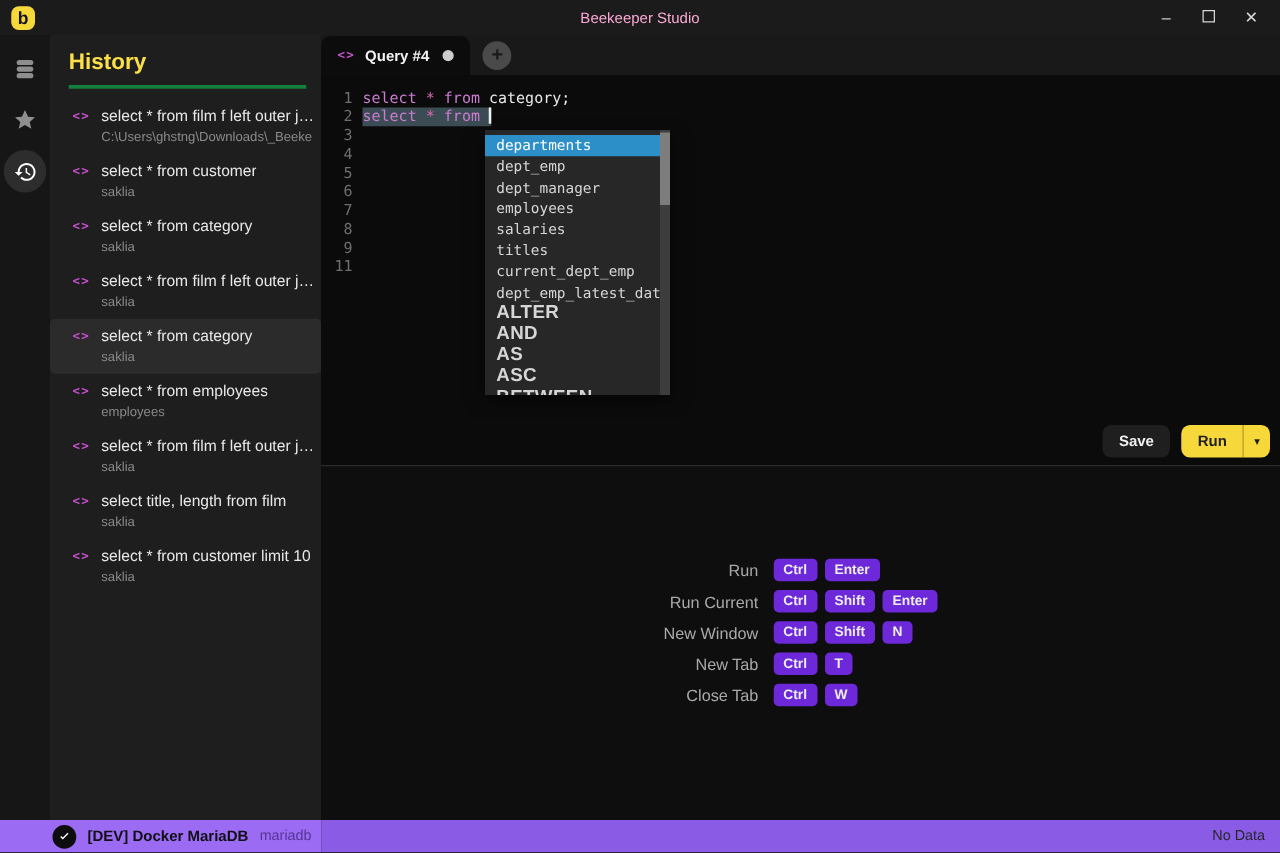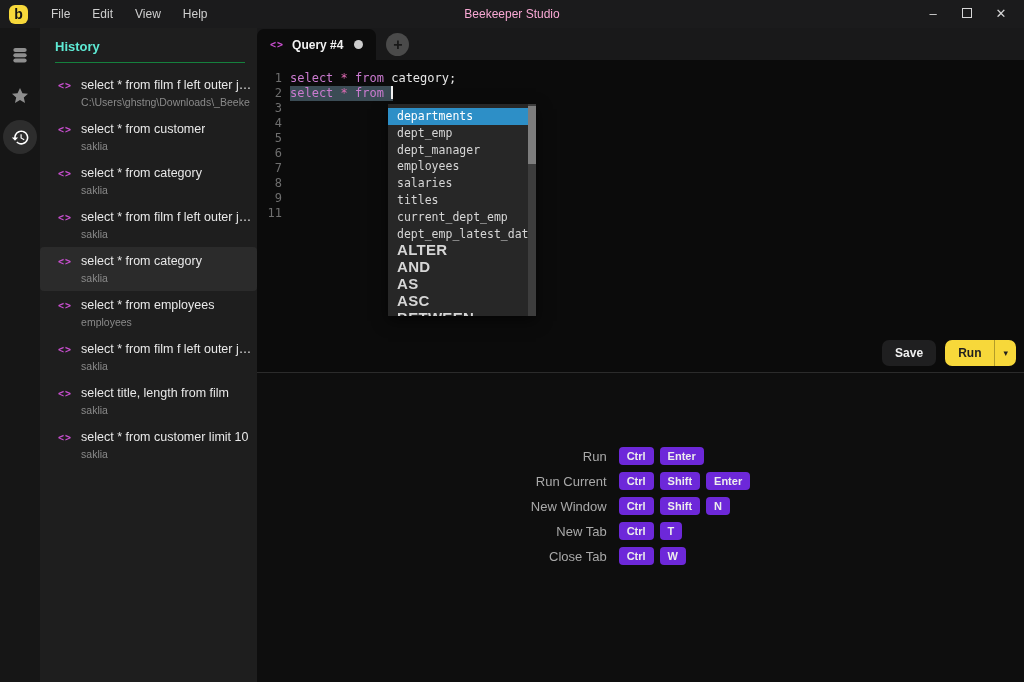--- a/index.html
+++ b/index.html
@@ -22,22 +22,22 @@
   
   .main { flex:1; display:flex; min-height:0; }
 
   .rail { width:40px; background:#161616; display:flex; flex-direction:column; align-items:center; padding-top:10px; flex-shrink:0; }
   .rail-btn { width:34px; height:34px; display:flex; align-items:center; justify-content:center; margin-bottom:7px; border-radius:50%; }
   .rail-btn svg { fill:#8e8e8e; }
   .rail-btn.active { background:#2d2d2d; }
   .rail-btn.active svg { fill:#ffffff; }
 
   .history-panel { width:217px; background:#1e1e1e; flex-shrink:0; overflow:hidden; }
-  .history-header { margin:0 12px 0 15px; padding:11px 0 8px; border-bottom:1px solid #15803d;
-                    font-weight:700; font-size:13px; color:#5eead4; }
+  .history-header { margin:0 12px 0 15px; padding:11px 0 8px; border-bottom:3px solid #15803d;
+                    font-weight:700; font-size:18px; color:#fde047; }
   .history-list { padding-top:8px; }
   .history-item { display:flex; gap:9px; padding:7px 6px 7px 18px; border-radius:4px; cursor:pointer; }
   .history-item.active { background:#2b2b2b; }
   .code-glyph { color:var(--accent-magenta,#c94fd0); font-family:"DejaVu Sans Mono", monospace;
                 font-size:10px; font-weight:700; letter-spacing:1px; margin-top:2px; flex-shrink:0; }
   .hi-text { min-width:0; }
   .hi-title { font-size:12.5px; color:#e8e8e8; white-space:nowrap; overflow:hidden; }
   .hi-sub { font-size:10.5px; color:#8a8a8a; margin-top:4px; white-space:nowrap; overflow:hidden; }
 
   
@@ -101,27 +101,20 @@
               justify-content:flex-end; padding-right:12px; }
   .sb-nodata { font-size:11.5px; color:#26262e; }
 </style>
 </head>
 <body>
 
 <div class="app">
 
   <div class="titlebar">
     <div class="logo">b</div>
-    <div class="menus">
-
-    <span class="menu-item">File</span>
-        <span class="menu-item">Edit</span>
-        <span class="menu-item">View</span>
-        <span class="menu-item">Help</span>
-      </div>
     <div class="tb-title">Beekeeper Studio</div>
     <div class="win-controls">
       <span class="wc">–</span>
       <span class="wc"><span class="wc-max-box"></span></span>
       <span class="wc">✕</span>
     </div>
   </div>
 
   <div class="main">
 
@@ -368,14 +361,28 @@
             <div class="sc-keys">
 
             <span class="key">Ctrl</span>
               <span class="key">W</span>
             </div>
           </div>
       </div>
     </div>
   </div>
 
+  <div class="statusbar">
+    <div class="sb-left">
+      <span class="check-badge">
+        <svg width="11" height="11" viewBox="0 0 24 24">
+            <path d="M9.2 16.6L4.8 12.2l1.7-1.7 2.7 2.7 8.3-8.3 1.7 1.7z"></path>
+          </svg>
+      </span>
+      <span class="sb-conn">[DEV] Docker MariaDB</span>
+      <span class="sb-db">mariadb</span>
+    </div>
+    <div class="sb-right">
+      <span class="sb-nodata">No Data</span>
+    </div>
+  </div>
 
 </div>
 
 </body></html>

